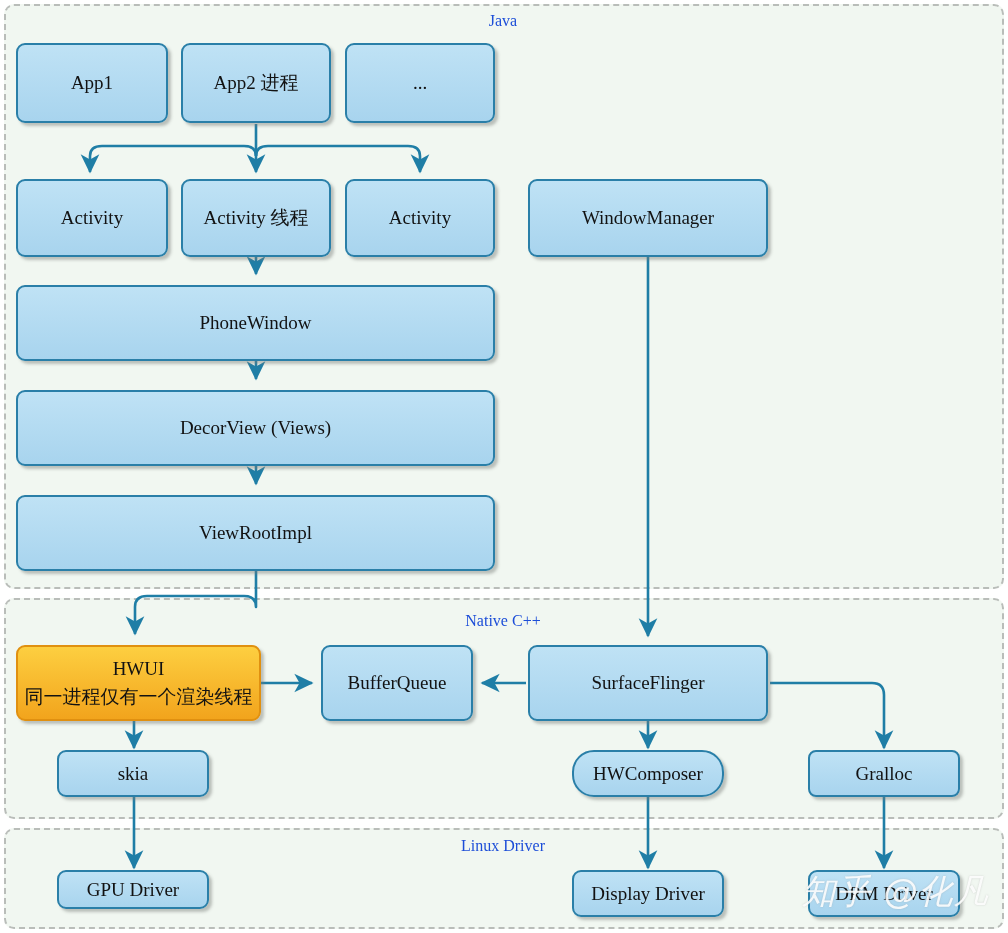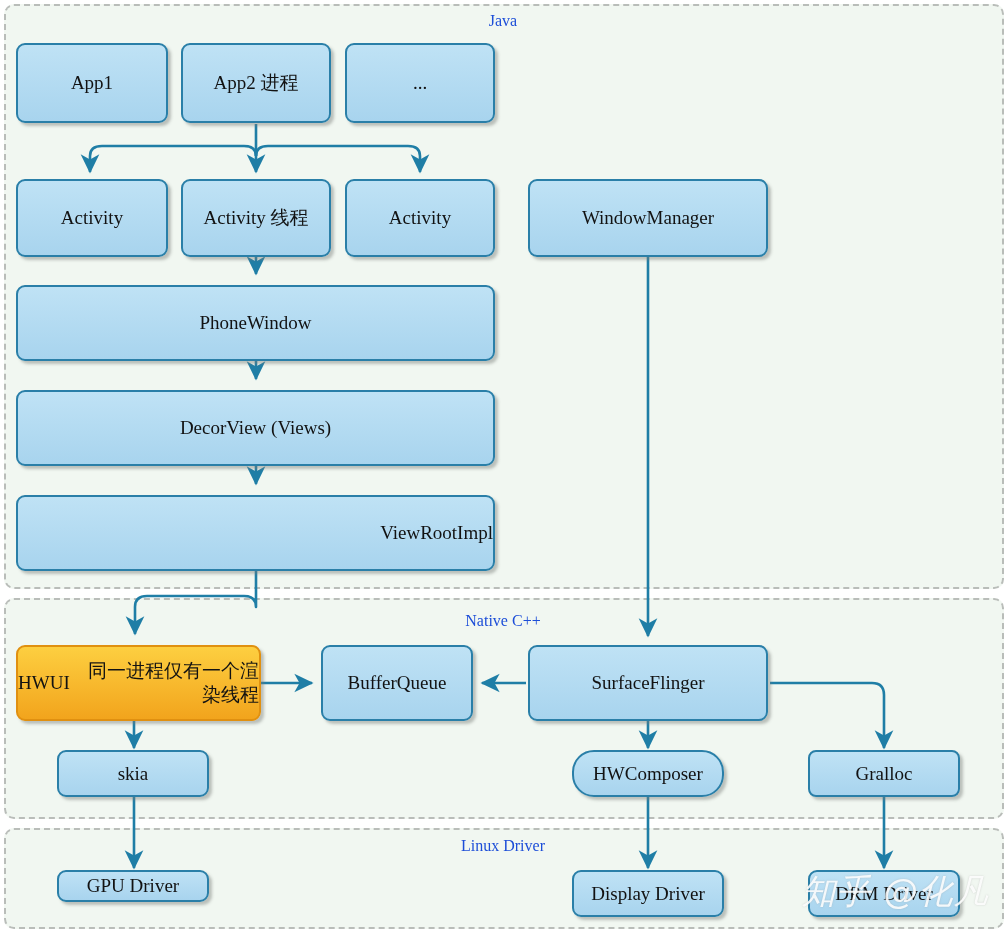--- a/index.html
+++ b/index.html
@@ -161,25 +161,25 @@
   </div>
 
   <div class="node blue" style="left:16px; top:285px; width:479px; height:76px;">
     <span>PhoneWindow</span>
   </div>
 
   <div class="node blue" style="left:16px; top:390px; width:479px; height:76px;">
     <span>DecorView (Views)</span>
   </div>
 
-  <div class="node blue" style="left:16px; top:495px; width:479px; height:76px;justify-content:flex-end;">
+  <div class="node blue" style="left:16px; top:495px; width:479px; height:76px;">
     <span>ViewRootImpl</span>
   </div>
 
-  <div class="node orange" style="left:16px; top:645px; width:245px; height:76px; flex-direction:row; gap:4px;text-align:right;">
+  <div class="node orange" style="left:16px; top:645px; width:245px; height:76px; flex-direction:column; gap:4px;">
     <span>HWUI</span>
     <span class="l2">同一进程仅有一个渲染线程</span>
   </div>
 
   <div class="node blue" style="left:321px; top:645px; width:152px; height:76px;">
     <span>BufferQueue</span>
   </div>
 
   <div class="node blue" style="left:528px; top:645px; width:240px; height:76px;">
     <span>SurfaceFlinger</span>
@@ -190,21 +190,21 @@
   </div>
 
   <div class="node blue" style="left:572px; top:750px; width:152px; height:47px;border-radius:22px;">
     <span>HWComposer</span>
   </div>
 
   <div class="node blue" style="left:808px; top:750px; width:152px; height:47px;border-radius:8px;">
     <span>Gralloc</span>
   </div>
 
-  <div class="node blue" style="left:57px; top:870px; width:152px; height:32px;">
+  <div class="node blue" style="left:57px; top:870px; width:152px; height:39px;">
     <span>GPU Driver</span>
   </div>
 
   <div class="node blue" style="left:572px; top:870px; width:152px; height:47px;text-align:right;">
     <span>Display Driver</span>
   </div>
 
   <div class="node blue" style="left:808px; top:870px; width:152px; height:47px;">
     <span>DRM Driver</span>
   </div>

